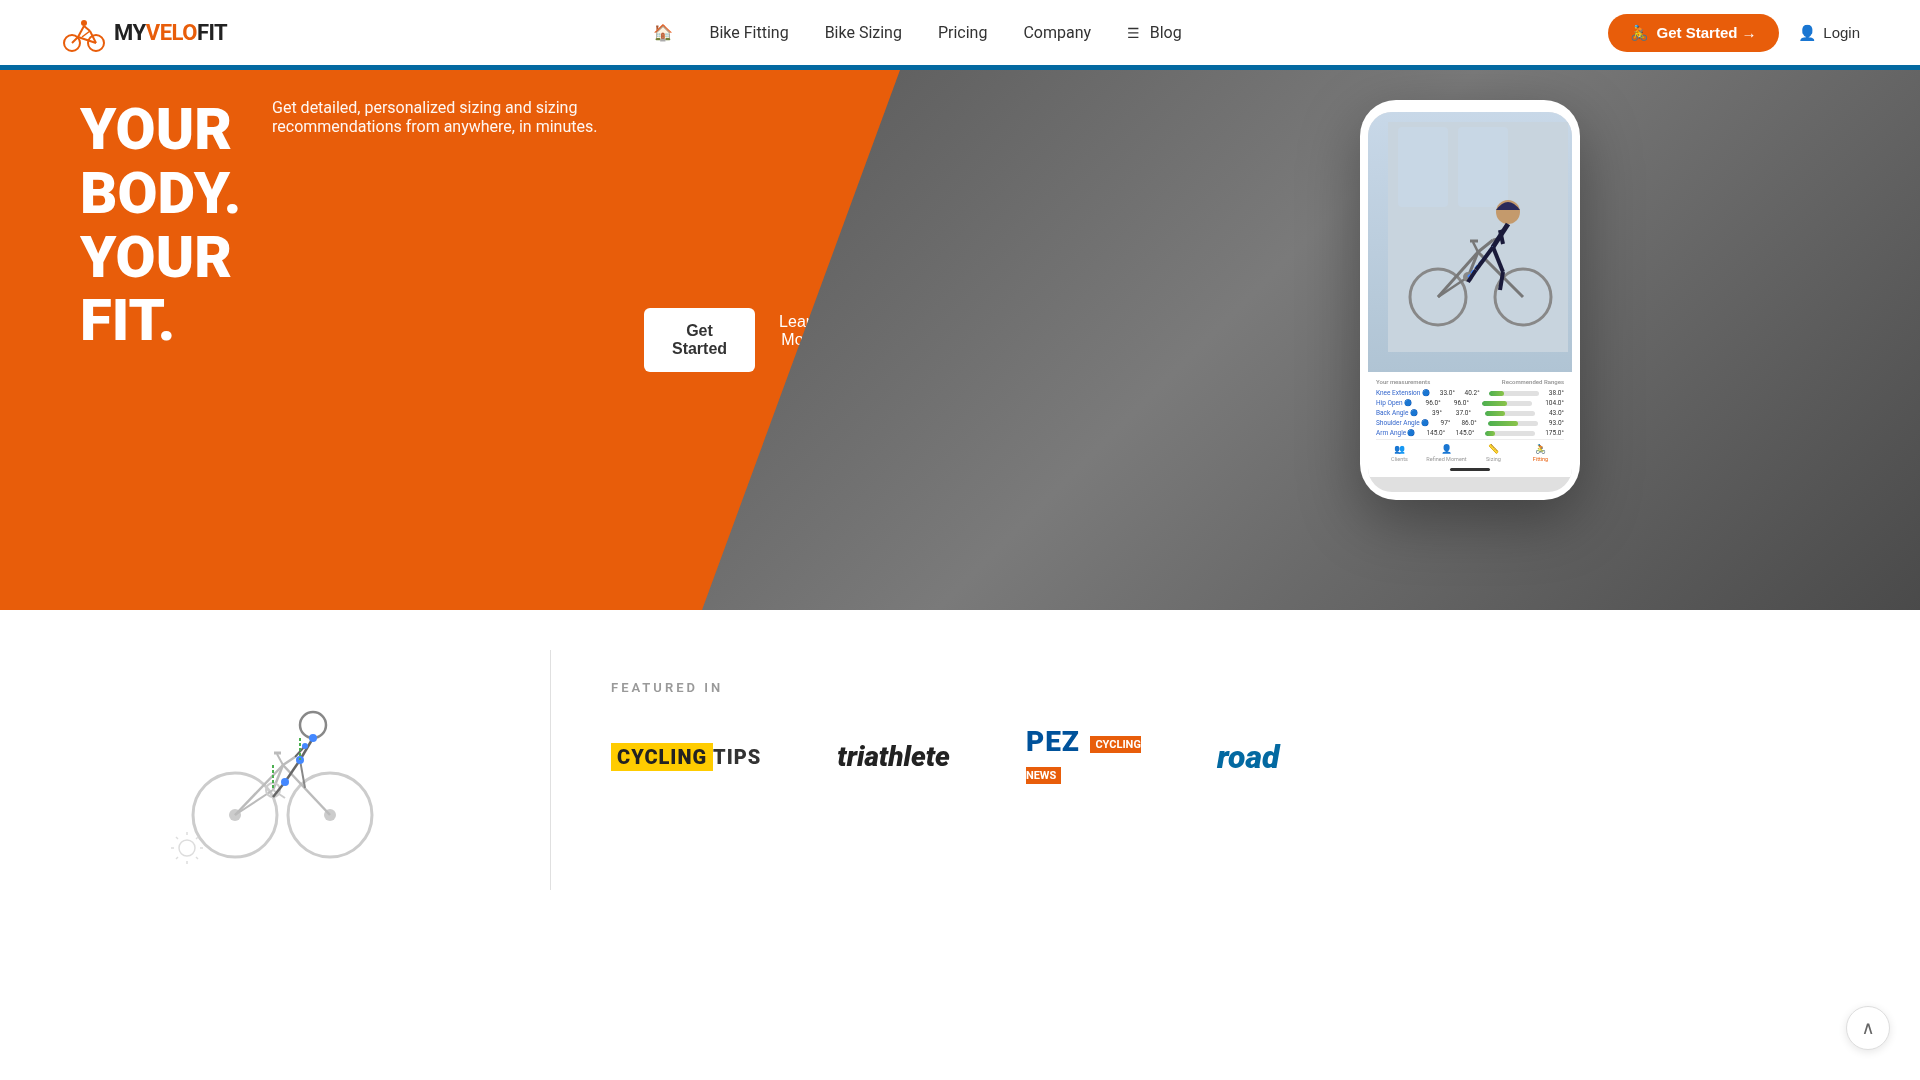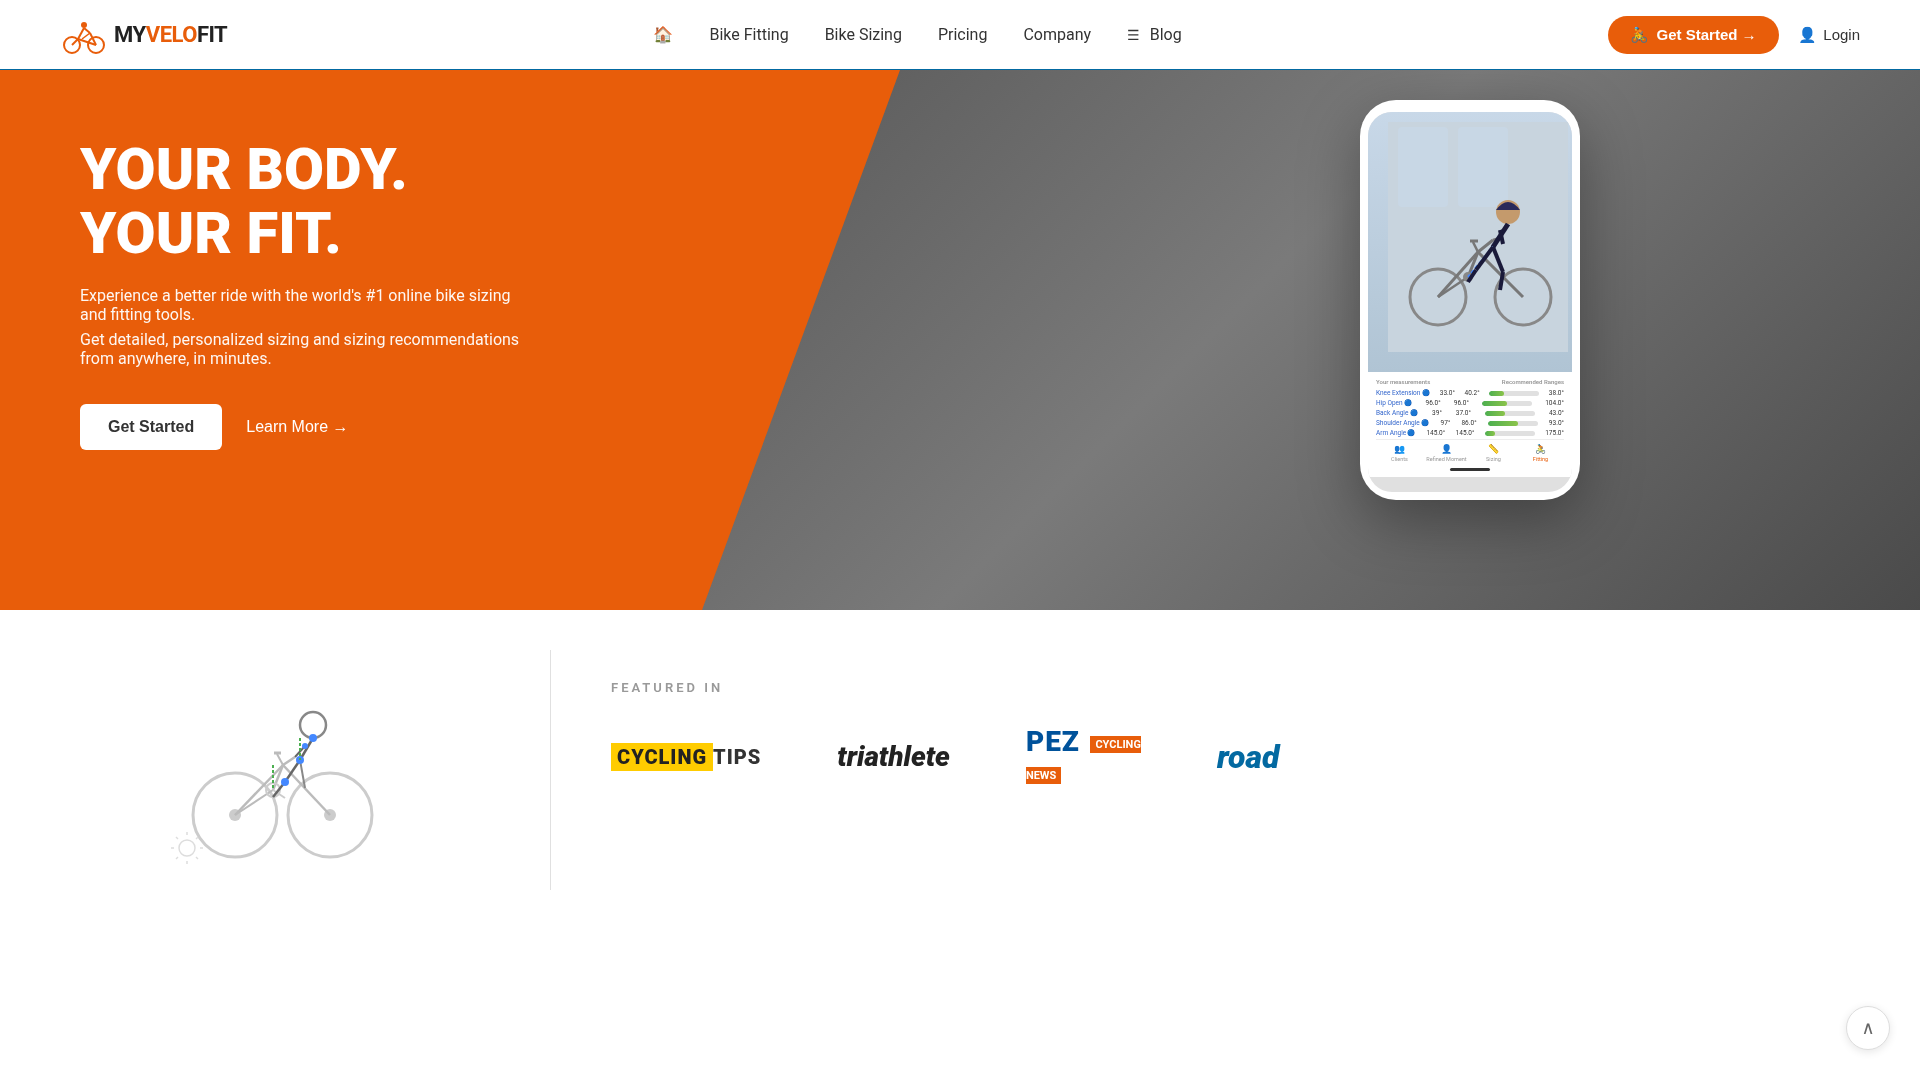--- a/index.html
+++ b/index.html
@@ -6,21 +6,21 @@
     body { font-family: -apple-system, BlinkMacSystemFont, 'Segoe UI', Roboto, sans-serif; overflow-x: hidden; width: 1920px; }
 
     
     .navbar {
       display: flex;
       align-items: center;
       justify-content: space-between;
       padding: 8px 60px;
       height: 70px;
       background: #fff;
-      border-bottom: 1px solid #0369a1;
+      border-bottom: 5px solid #0369a1;
       position: relative;
       z-index: 10;
     }
     .navbar-logo {
       display: flex;
       align-items: center;
       gap: 6px;
     }
     .logo-icon {
       width: 48px;
@@ -84,22 +84,23 @@
       height: 540px;
       overflow: hidden;
       display: flex;
       align-items: stretch;
     }
     .hero-left {
       width: 900px;
       background: #e85d0a;
       clip-path: polygon(0 0, 100% 0, 78% 100%, 0 100%);
       display: flex;
-      flex-direction: column;
-      padding: 68px 80px;
+      flex-direction: row;
+      justify-content: center;
+      padding: 28px 80px;
       position: relative;
       z-index: 2;
     }
     
     .hero-photo {
       position: absolute;
       top: 0; left: 0; right: 0; bottom: 0;
       background: linear-gradient(135deg, #3a3a3a 0%, #5a5a5a 30%, #7a7a7a 60%, #4a4a4a 100%);
       z-index: 1;
     }
@@ -381,21 +382,20 @@
 </nav>
 
 <section class="hero">
   <div class="hero-photo"></div>
 
   <div class="hero-left">
     <h1 class="hero-headline">
       <div>YOUR BODY.</div>
       <div>YOUR FIT.</div>
     </h1>
-    <p class="hero-sub">Experience a better ride with the world's #1 online bike sizing and fitting tools.</p>
     <p class="hero-sub2">Get detailed, personalized sizing and sizing recommendations from anywhere, in minutes.</p>
     <div class="hero-actions">
       <button class="btn-hero-get-started">
         <span>Get Started</span>
       </button>
       <button class="btn-hero-learn-more">
         <span>Learn More →</span>
       </button>
     </div>
   </div>

